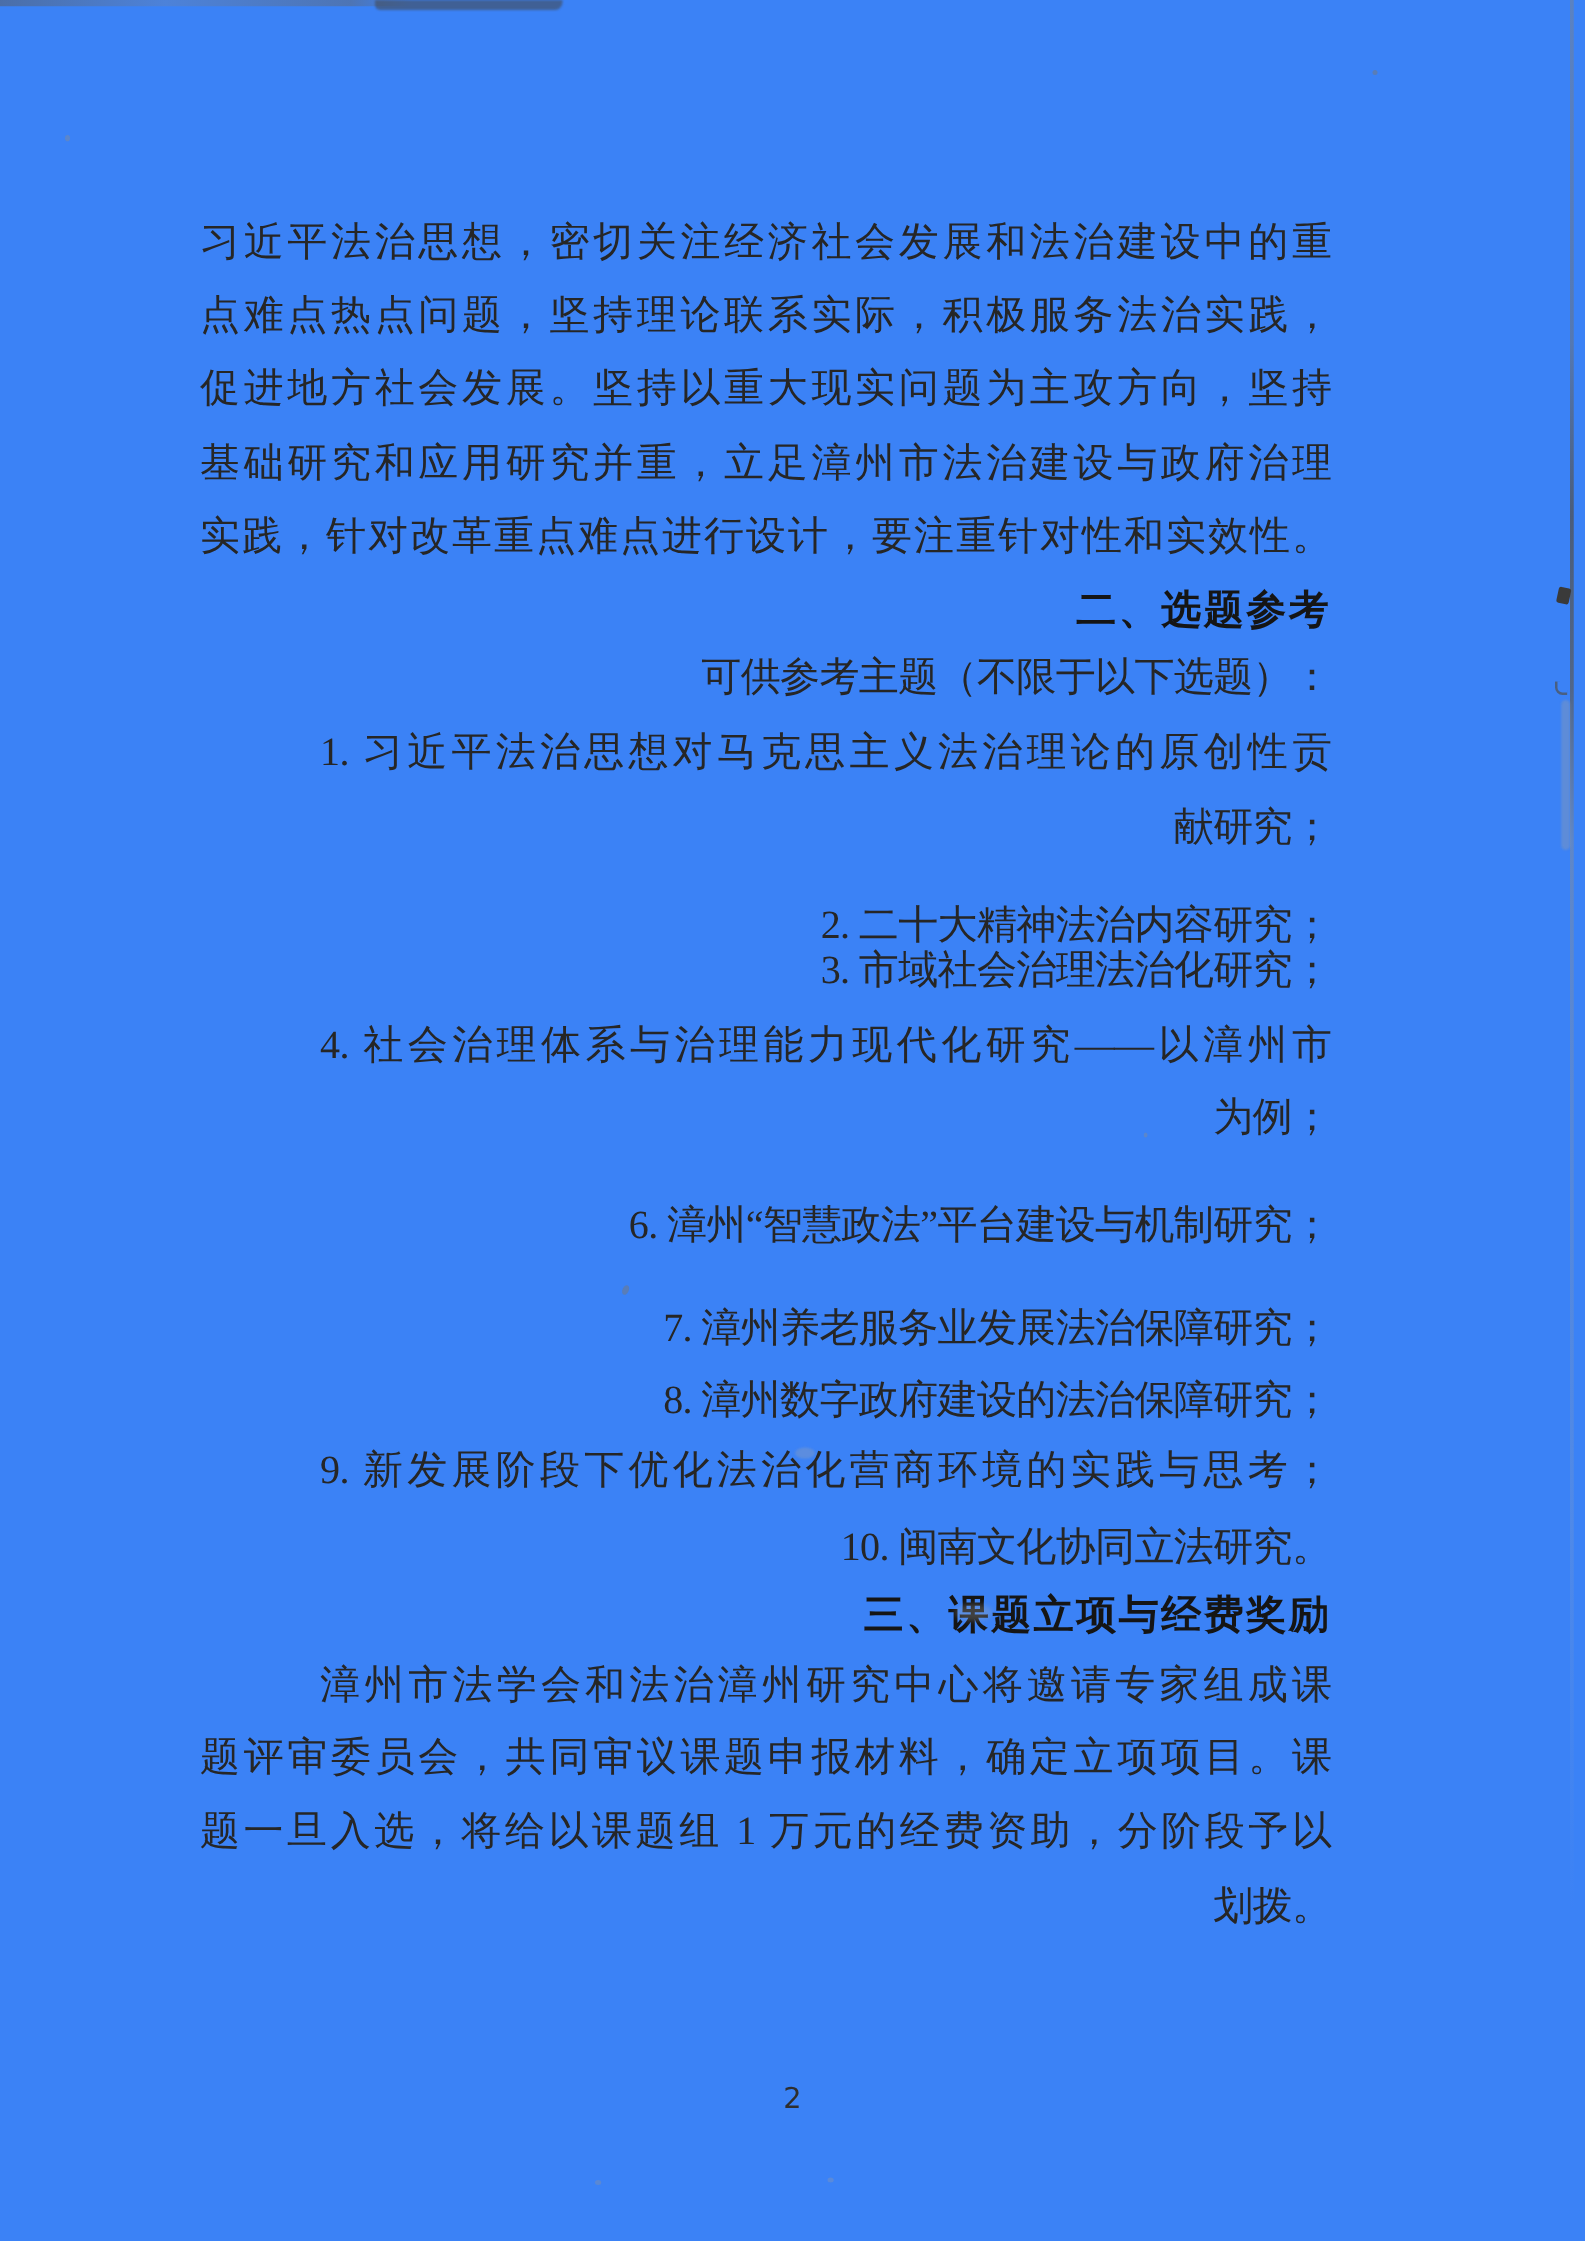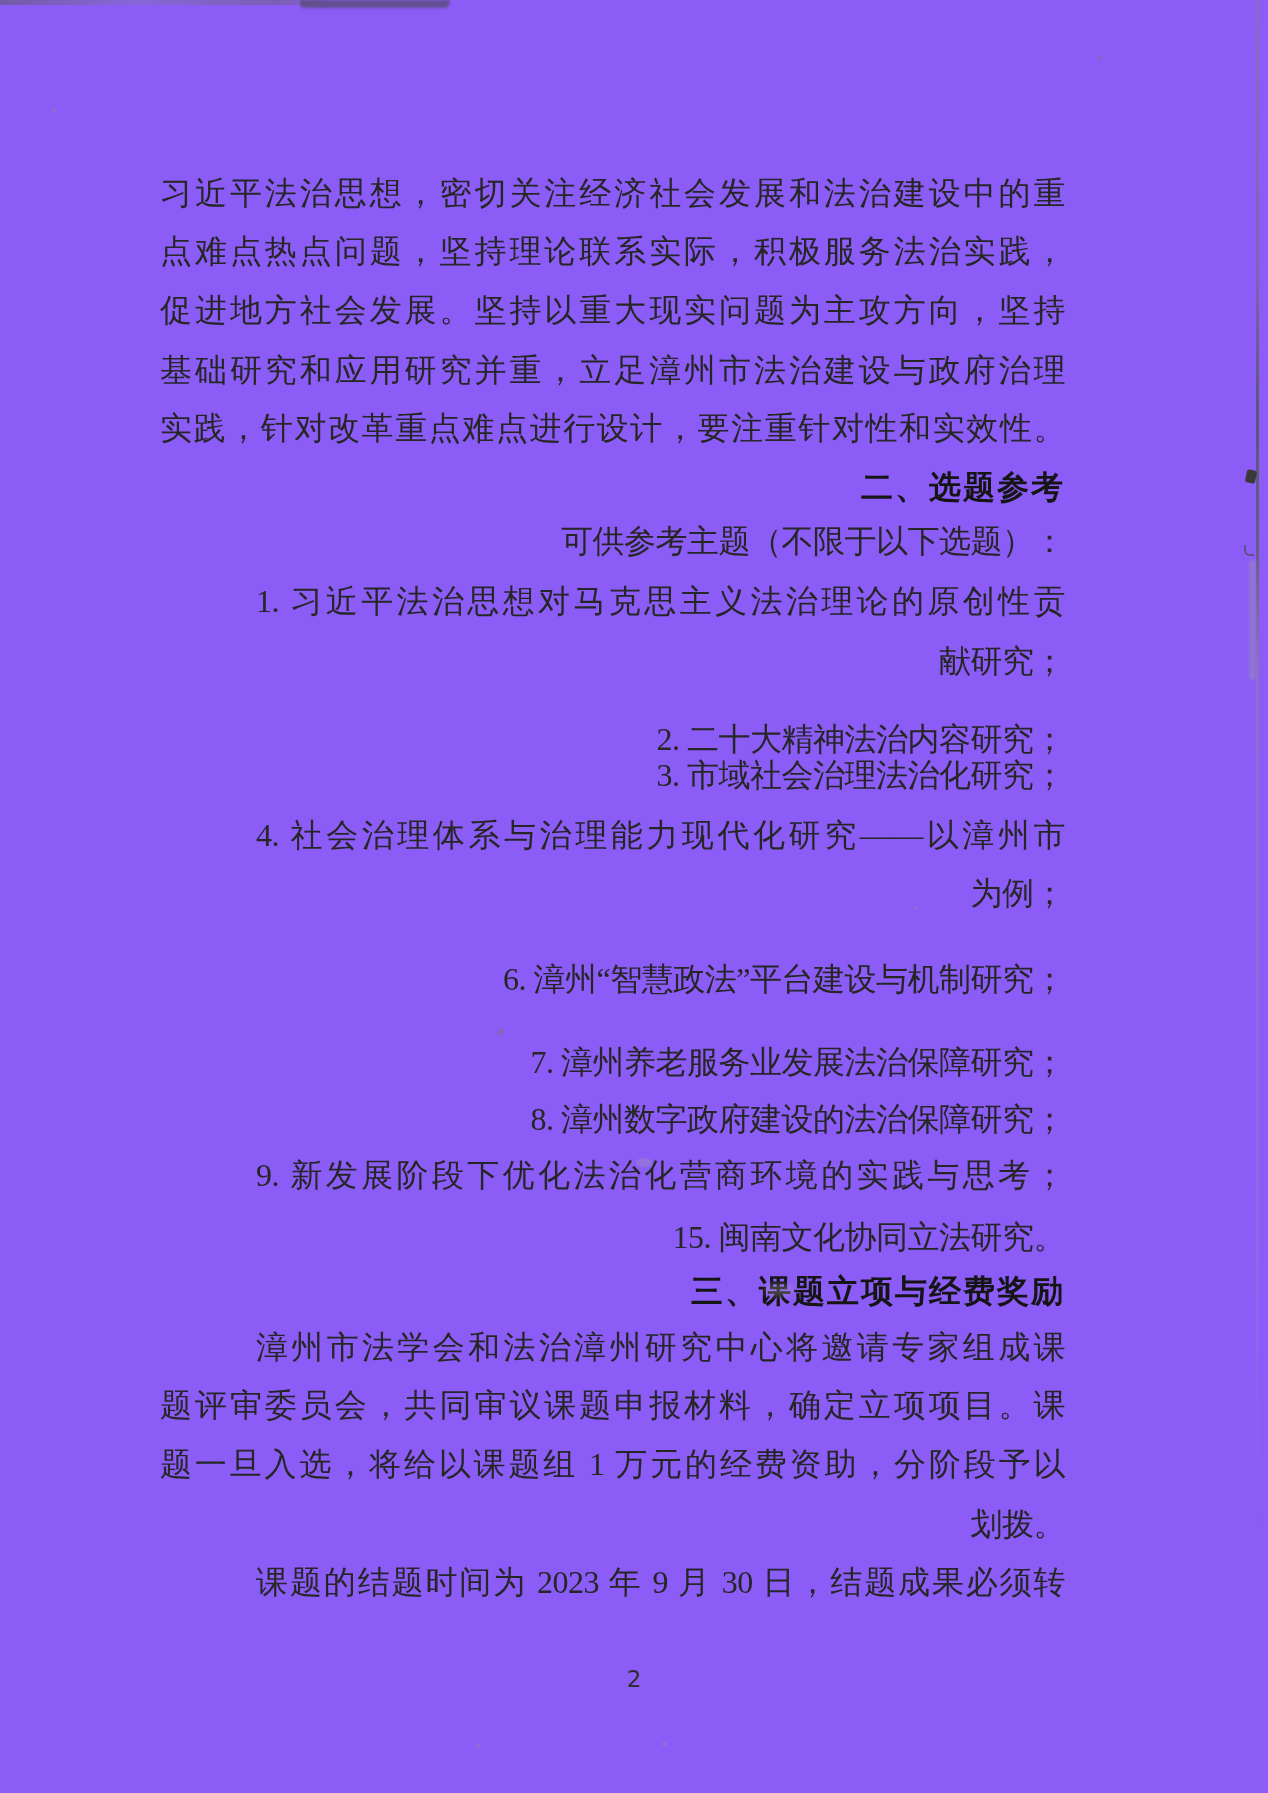--- a/index.html
+++ b/index.html
@@ -7,21 +7,21 @@
   body {
     width: 1268px; height: 1793px;
     background: #fdfdfc;
     position: relative;
     overflow: hidden;
     font-family: "Liberation Serif", "DejaVu Serif", serif;
     color: #262626;
   }
   .page {
     position: absolute; inset: 0;
-    background: #8b5cf6;
+    background: #3b82f6;
   }
   
   .line {
     position: absolute;
     left: 160px;
     width: 905px;
     box-sizing: border-box;
     font-size: 32px;
     line-height: 46px;
     letter-spacing: -0.5px;
@@ -118,28 +118,27 @@
   <div class="line indent justify" style="top:578px">1. 习近平法治思想对马克思主义法治理论的原创性贡</div>
   <div class="line" style="top:638px">献研究；</div>
   <div class="line indent" style="top:716px">2. 二十大精神法治内容研究；</div>
   <div class="line indent" style="top:752px">3. 市域社会治理法治化研究；</div>
   <div class="line indent justify" style="top:812px">4. 社会治理体系与治理能力现代化研究——以漳州市</div>
   <div class="line" style="top:870px">为例；</div>
   <div class="line indent" style="top:956px">6. 漳州“智慧政法”平台建设与机制研究；</div>
   <div class="line indent" style="top:1039px">7. 漳州养老服务业发展法治保障研究；</div>
   <div class="line indent" style="top:1096px">8. 漳州数字政府建设的法治保障研究；</div>
   <div class="line indent justify" style="top:1152px">9. 新发展阶段下优化法治化营商环境的实践与思考；</div>
-  <div class="line indent" style="top:1214px">15. 闽南文化协同立法研究。</div>
+  <div class="line indent" style="top:1214px">10. 闽南文化协同立法研究。</div>
 
   <div class="line heading indent" style="top:1268px">三、课题立项与经费奖励</div>
   <div class="line indent justify" style="top:1324px">漳州市法学会和法治漳州研究中心将邀请专家组成课</div>
   <div class="line justify" style="top:1382px">题评审委员会，共同审议课题申报材料，确定立项项目。课</div>
   <div class="line justify" style="top:1441px">题一旦入选，将给以课题组 1 万元的经费资助，分阶段予以</div>
   <div class="line" style="top:1501px">划拨。</div>
-  <div class="line indent justify" style="top:1559px">课题的结题时间为 2023 年 9 月 30 日，结题成果必须转</div>
 
   <div class="page-number">2</div>
 
   <div class="artifact edge-line"></div>
   <div class="artifact edge-smear"></div>
   <div class="artifact edge-blob"></div>
   <div class="artifact edge-hook"></div>
   <div class="artifact top-streak"></div>
   <div class="artifact top-blob"></div>
   <div class="artifact speck s1"></div>

